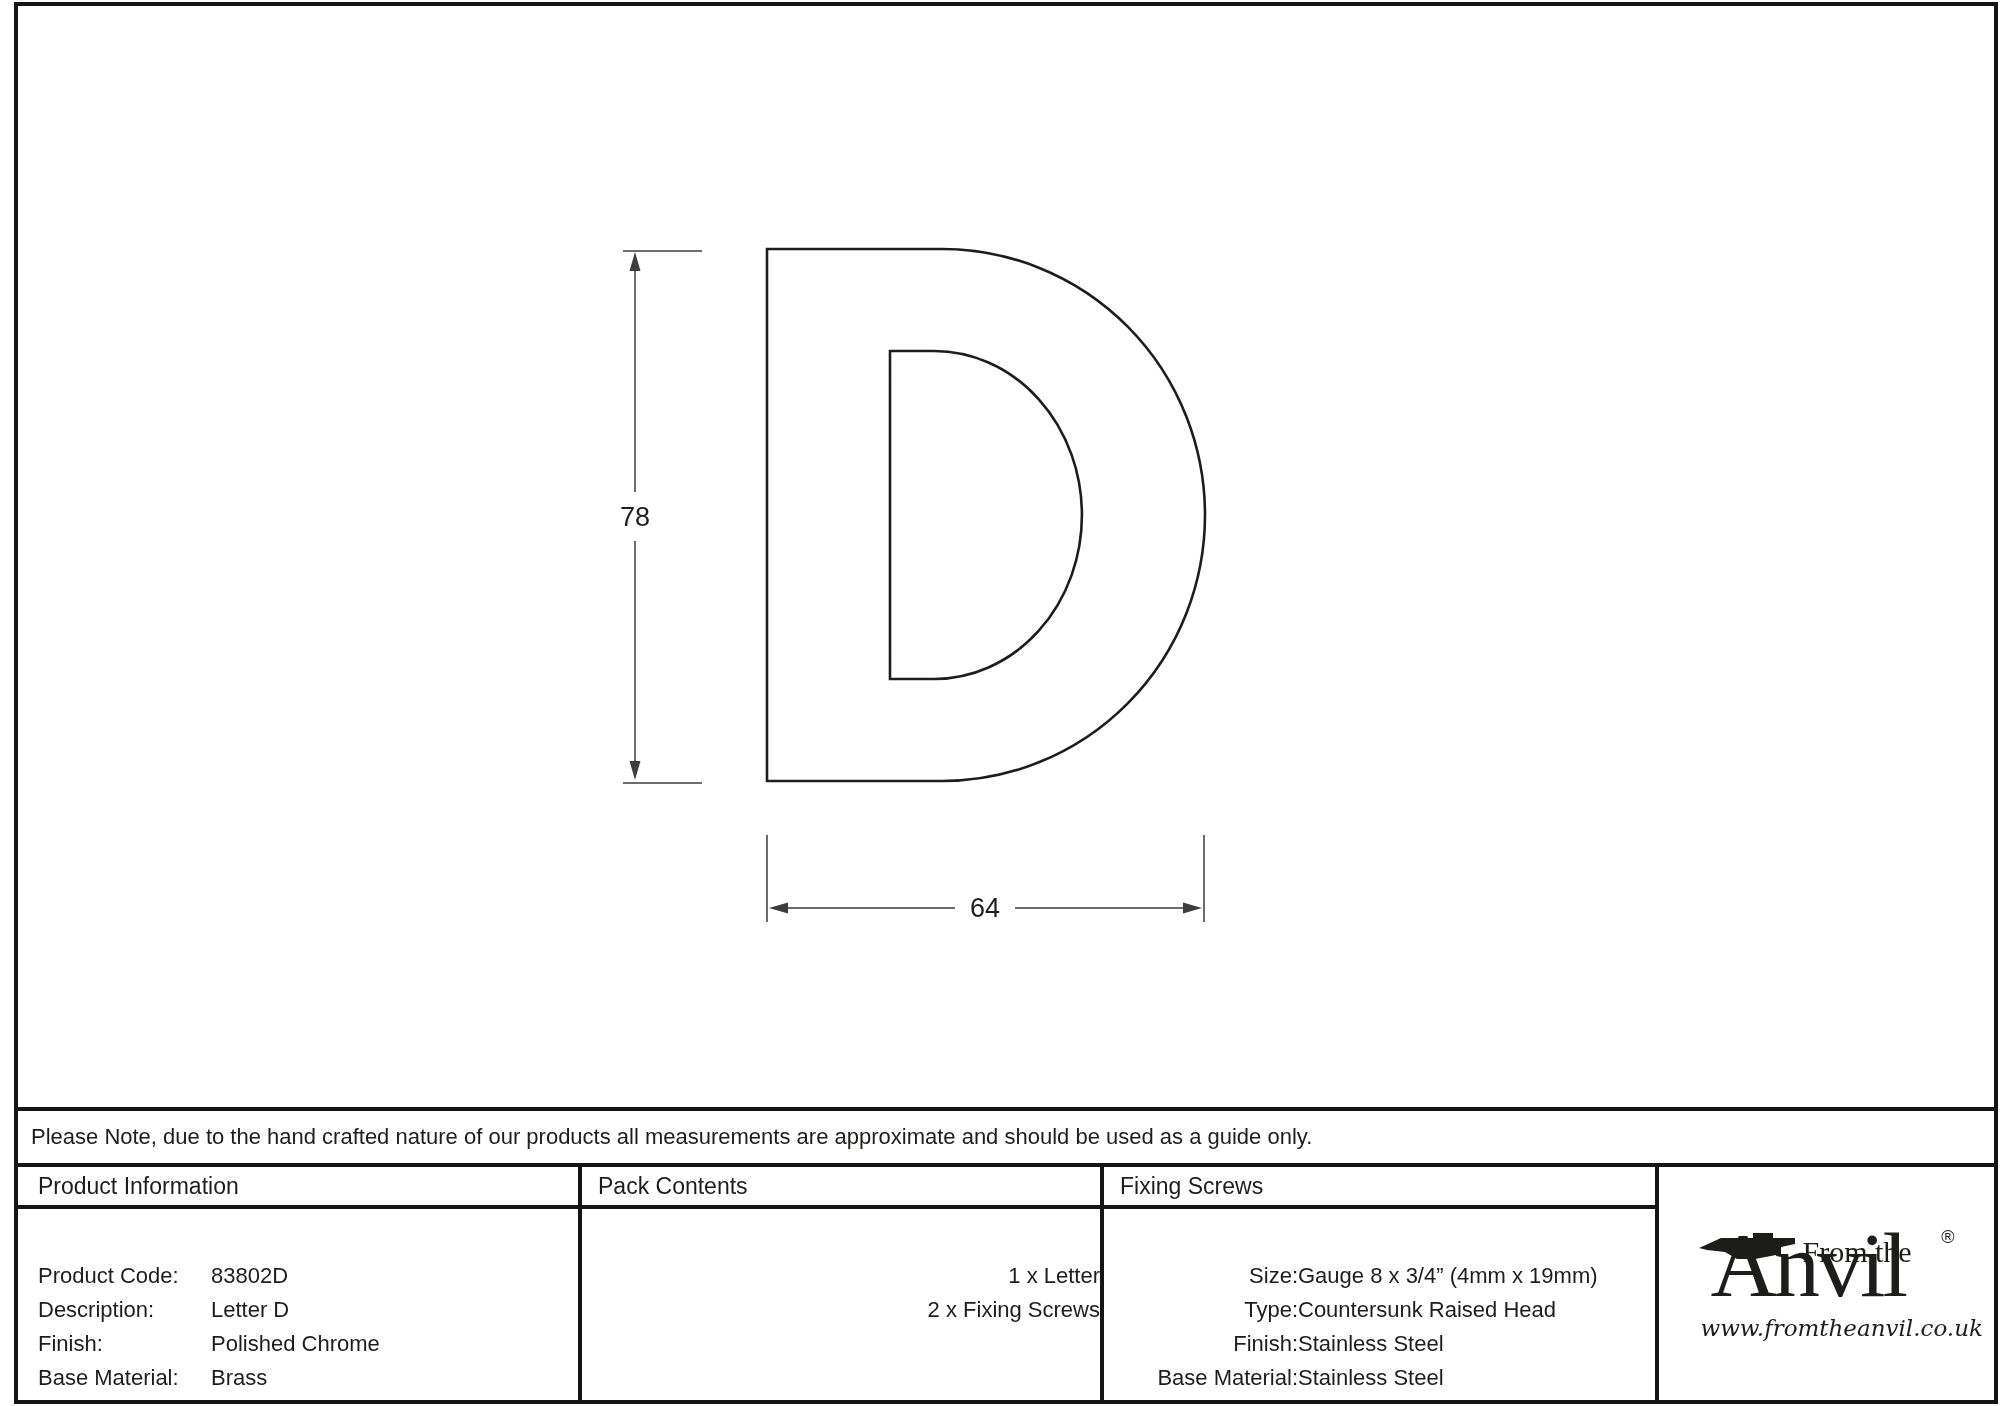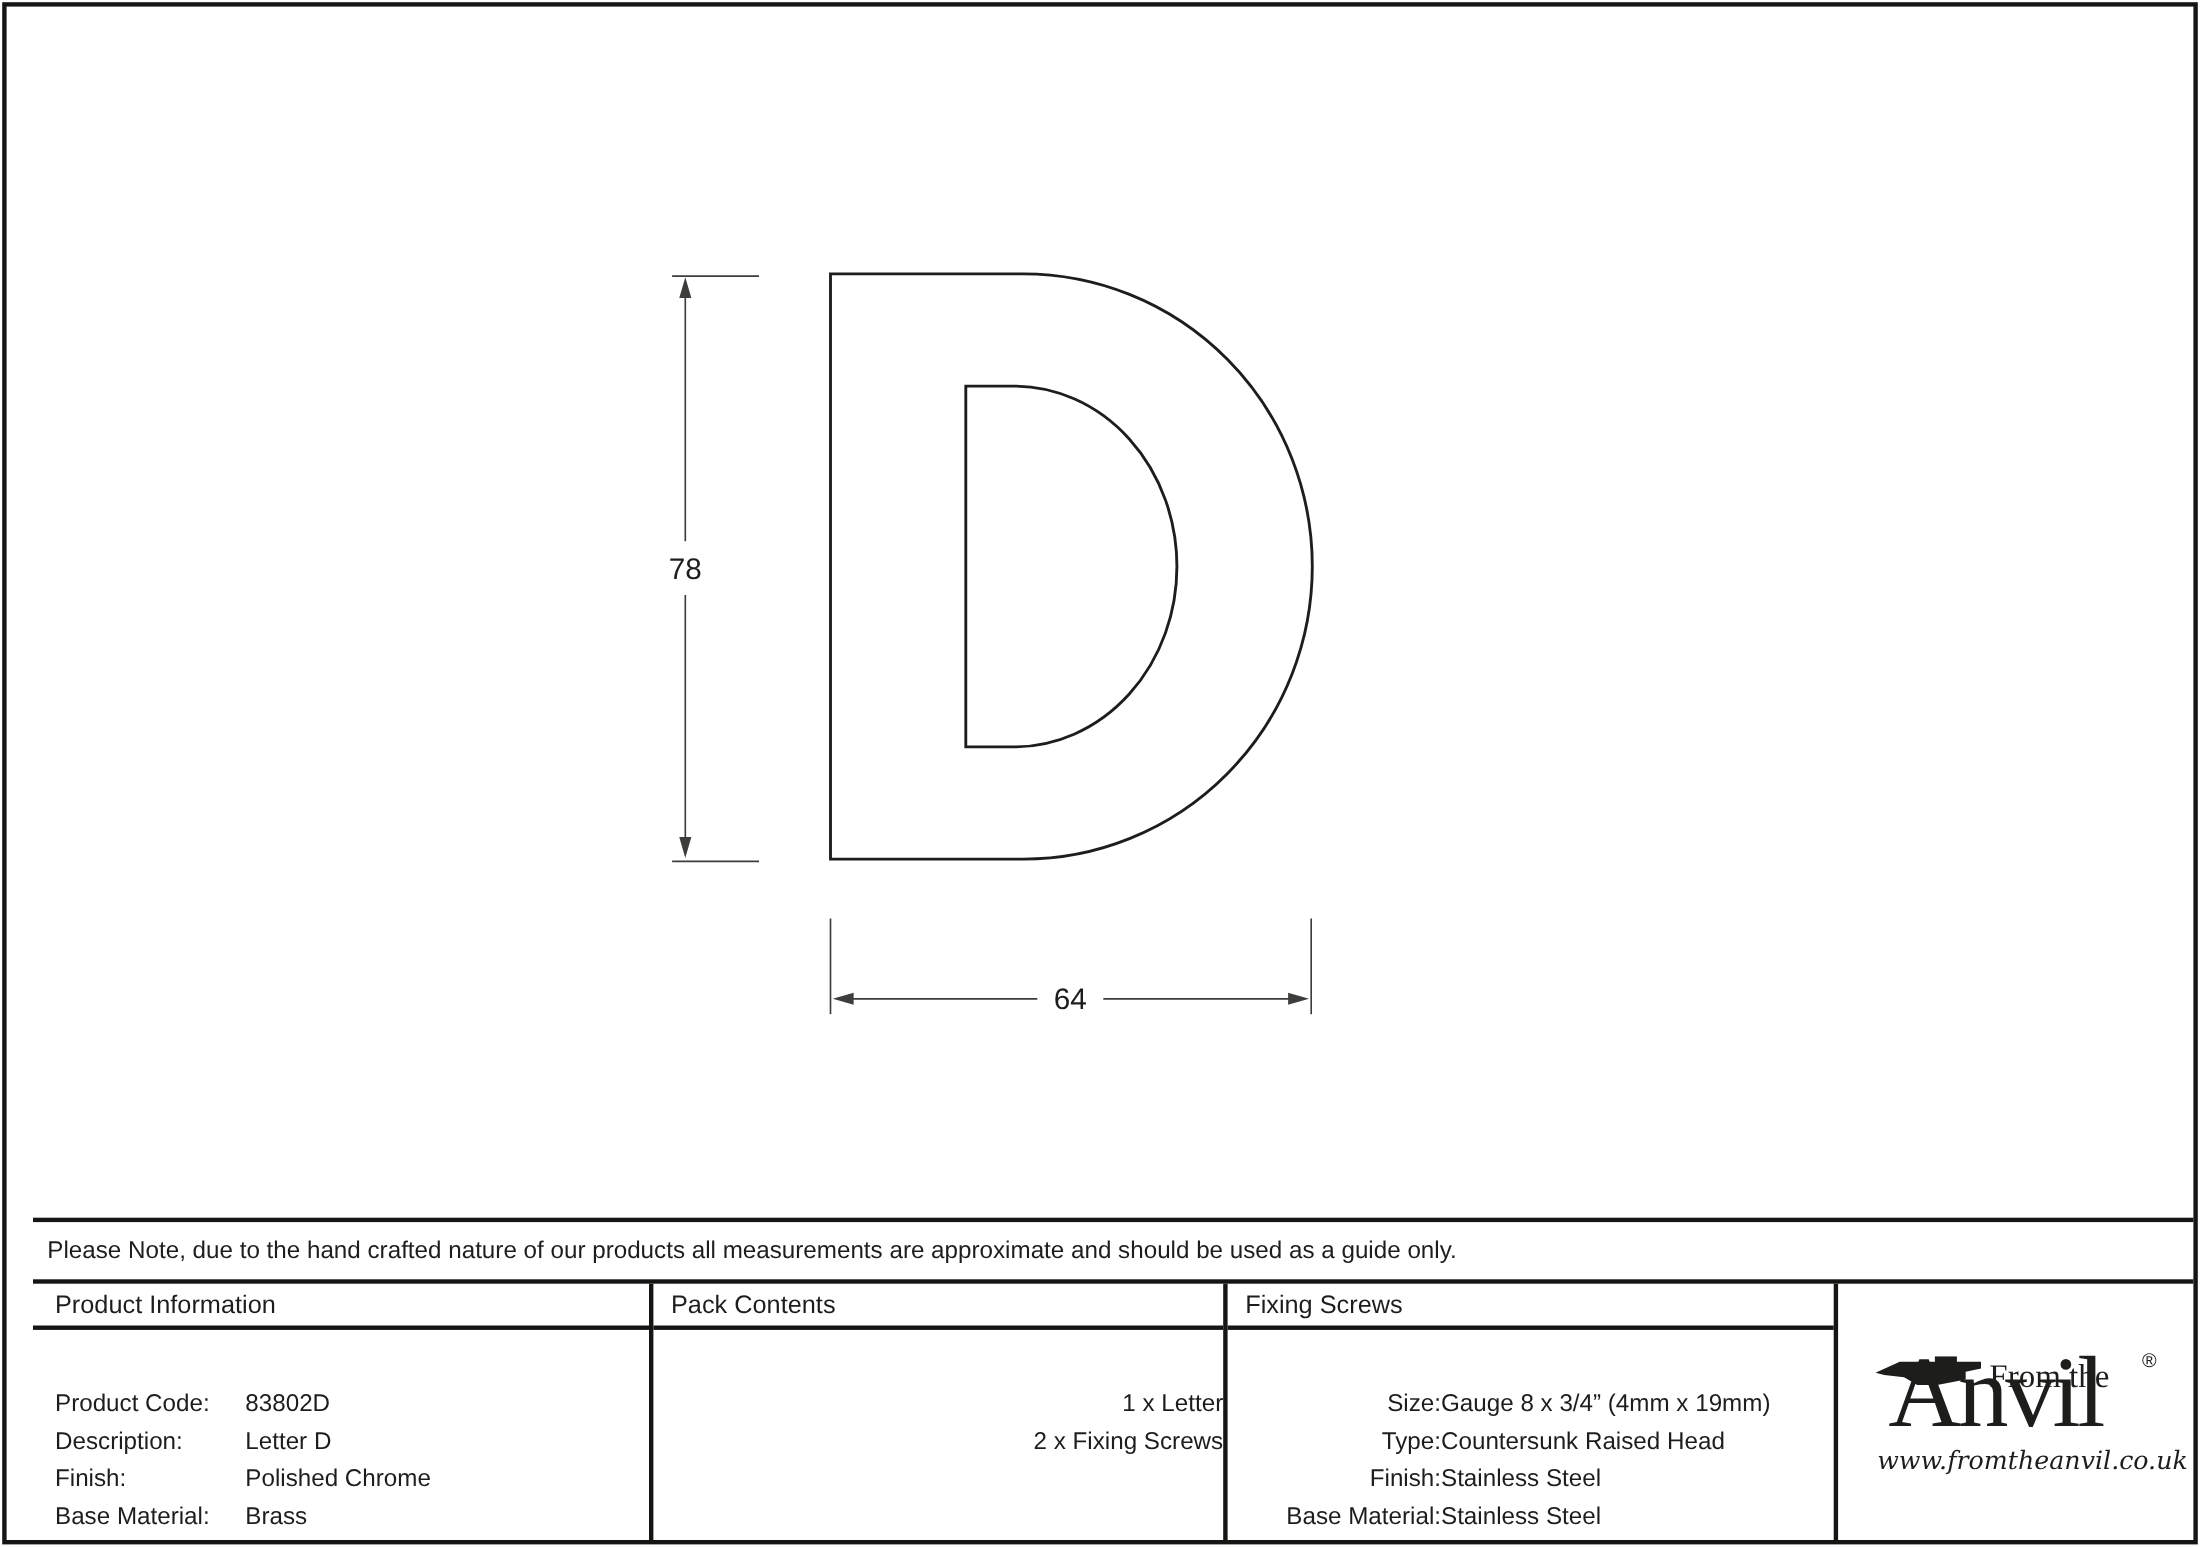--- a/index.html
+++ b/index.html
@@ -1,20 +1,20 @@
 <!DOCTYPE html>
 <html><head>
 <meta charset="utf-8">
 <style>
   html,body{margin:0;padding:0;background:#ffffff;}
   body{width:2000px;height:1406px;position:relative;overflow:hidden;
        font-family:"Liberation Sans",sans-serif;color:#1d1d1b;}
-  .sheet{position:absolute;inset:2px;border:4px solid #151513;background:#fff;}
+  .sheet{position:absolute;inset:2px;border:4px solid #151513;background:#fff;margin-left:12px;}
   .drawing{position:absolute;left:0;top:0;}
-  .bottom{position:absolute;left:0;right:0;bottom:0;padding-left:24px;}
+  .bottom{position:absolute;left:0;right:0;bottom:0;}
   .note-row{height:52px;border-top:4px solid #151513;border-bottom:4px solid #151513;
             display:flex;align-items:center;padding-left:13px;font-size:22px;}
   .spec-table{height:233px;display:flex;align-items:stretch;}
   .col{display:flex;flex-direction:column;gap:36px;}
   .col-1{width:560px;border-right:4px solid #151513;}
   .col-2{width:518px;border-right:4px solid #151513;}
   .col-3{width:551px;border-right:4px solid #151513;}
   .col-header{height:38px;border-bottom:4px solid #151513;display:flex;align-items:center;
               font-size:23px;}
   .col-1 .col-header{padding-left:20px;}

